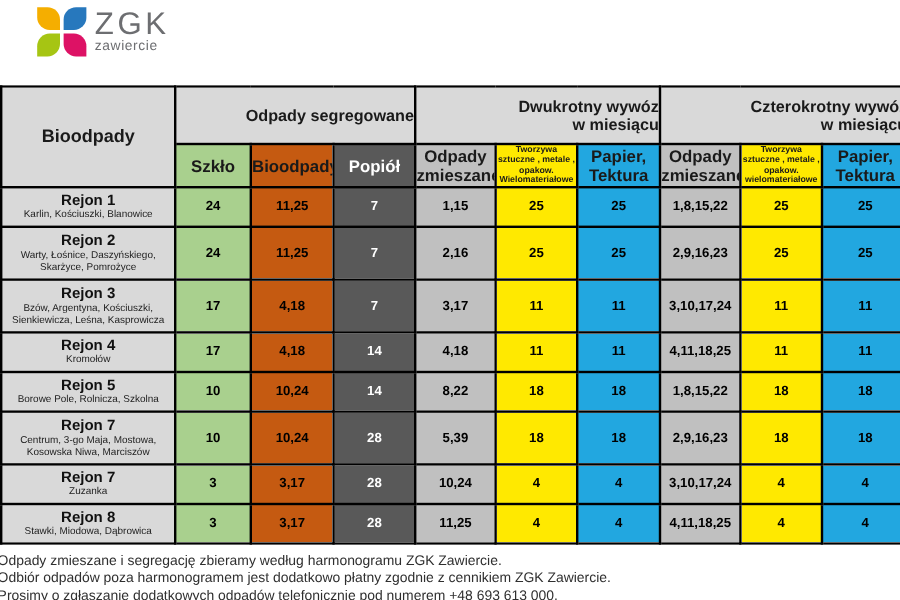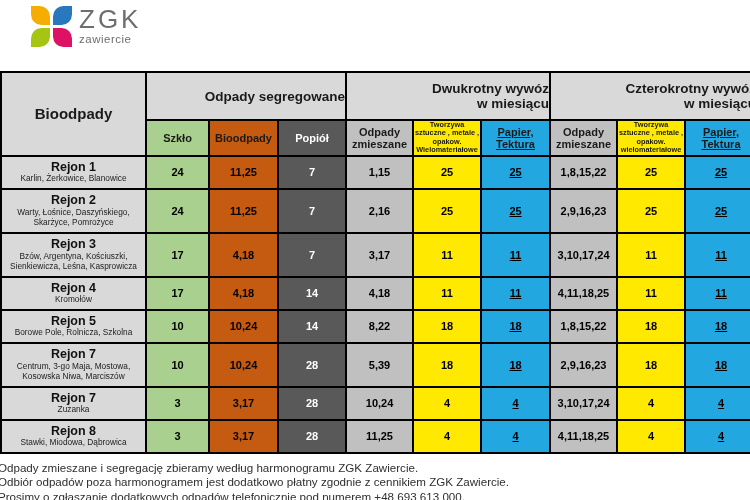--- a/index.html
+++ b/index.html
@@ -23,28 +23,28 @@
   .logotext .sub { font-size: 11.5px; color: #6d6e71; margin-top: 2px; letter-spacing: 0.5px; }
   .titlewrap { flex: 1; text-align: center; padding-top: 13px; font-size: 17.5px; color: #3a3a3a; white-space: nowrap; }
   .titlewrap .hl { color: var(--red_title); }
   
   .tablewrap { width: 750px; overflow: hidden; margin-top: 7px; }
   table.sched { border-collapse: collapse; table-layout: fixed; width: 756px; }
   table.sched td, table.sched th { border: 2px solid #000; padding: 0; overflow: hidden; }
   .h-top { background: var(--header_gray); height: 46px; text-align: right; font-weight: bold; font-size: 13.5px; color: #1a1a1a; }
   .h-top .l2 { font-weight: bold; }
   th.dzielnica { background: var(--header_gray); font-size: 15px; font-weight: bold; color: #1a1a1a; }
-  .h-sub { height: 31px; text-align: center; font-weight: bold; font-size: 11px; color: #1a1a1a; vertical-align: middle; }
+  .h-sub { height: 31px; text-align: center; font-weight: bold; font-size: 14px; color: #1a1a1a; vertical-align: middle; }
   .h-sub.small { font-size: 7.3px; line-height: 1.15; }
   .col-green   { background: var(--green); }
   .col-orange  { background: var(--orange); }
   .col-darkgray{ background: var(--dark_gray); color: #ffffff; }
   .col-gray    { background: var(--gray); }
   .col-yellow  { background: var(--yellow); }
-  .col-cyan    { background: var(--cyan); text-decoration: underline; }
+  .col-cyan    { background: var(--cyan); }
   .cell-region { background: var(--header_gray); text-align: center; vertical-align: middle; padding: 1px 2px; }
   .region-name { font-weight: bold; font-size: 12.5px; color: #111; line-height: 1.15; }
   .region-areas { font-size: 8.3px; color: #222; line-height: 1.2; }
   .cell-val { text-align: center; vertical-align: middle; font-weight: bold; font-size: 11px; height: 31px; }
   tr.two-line .cell-val { height: 42px; }
   
   .footer { margin: 7px 0 0 -2px; font-size: 11.6px; color: #2f2f2f; line-height: 1.25; }
 </style>
 </head>
 <body>
@@ -103,21 +103,21 @@
         <th class="h-sub col-cyan">Papier, Tektura</th>
         <th class="h-sub col-gray">Odpady zmieszane</th>
         <th class="h-sub col-yellow small">Tworzywa sztuczne , metale , opakow. wielomateriałowe</th>
         <th class="h-sub col-cyan">Papier, Tektura</th>
       </tr>
     </thead>
     <tbody>
         <tr>
           <td class="cell-region">
             <div class="region-name">Rejon 1</div>
-            <div class="region-areas">Karlin, Żerkowice, Blanowice</div>
+            <div class="region-areas">Karlin, Kościuszki, Blanowice</div>
           </td>
           <td class="cell-val col-green">24</td>
           <td class="cell-val col-orange">11,25</td>
           <td class="cell-val col-darkgray">7</td>
           <td class="cell-val col-gray">1,15</td>
           <td class="cell-val col-yellow">25</td>
           <td class="cell-val col-cyan">25</td>
           <td class="cell-val col-gray">1,8,15,22</td>
           <td class="cell-val col-yellow">25</td>
           <td class="cell-val col-cyan">25</td>

